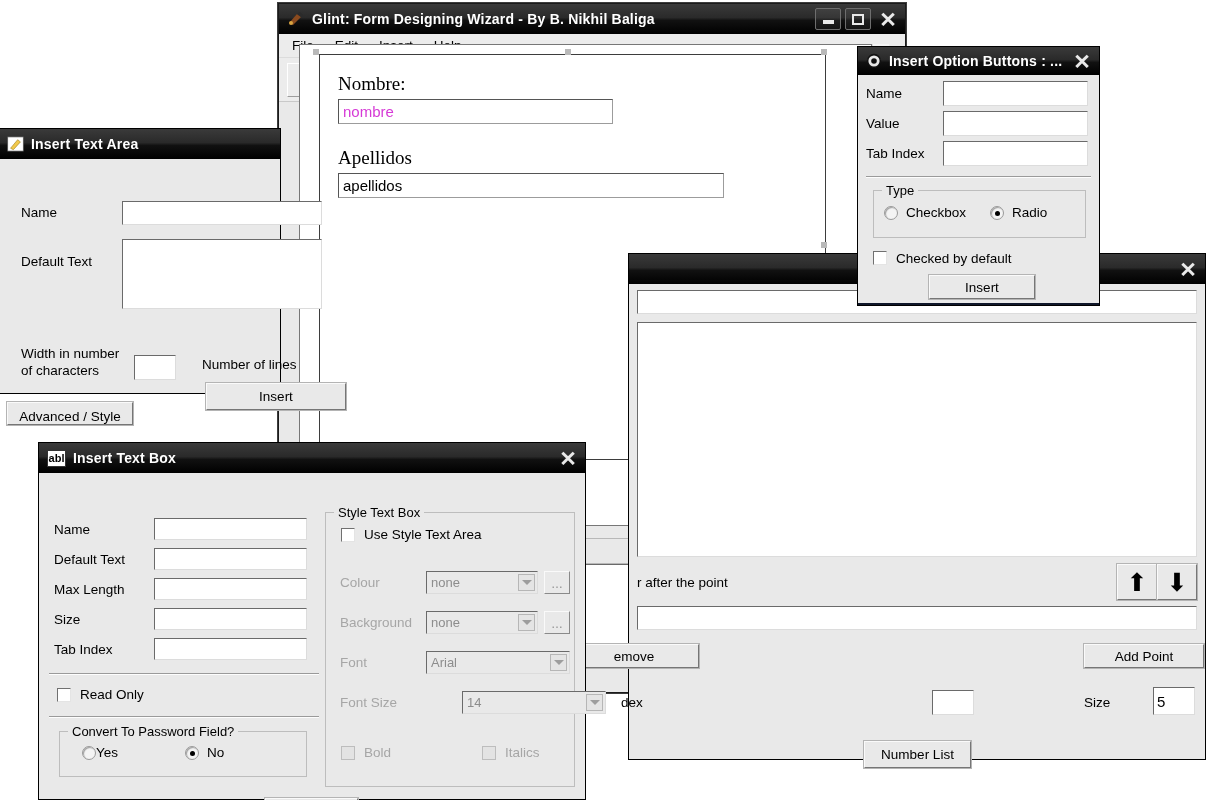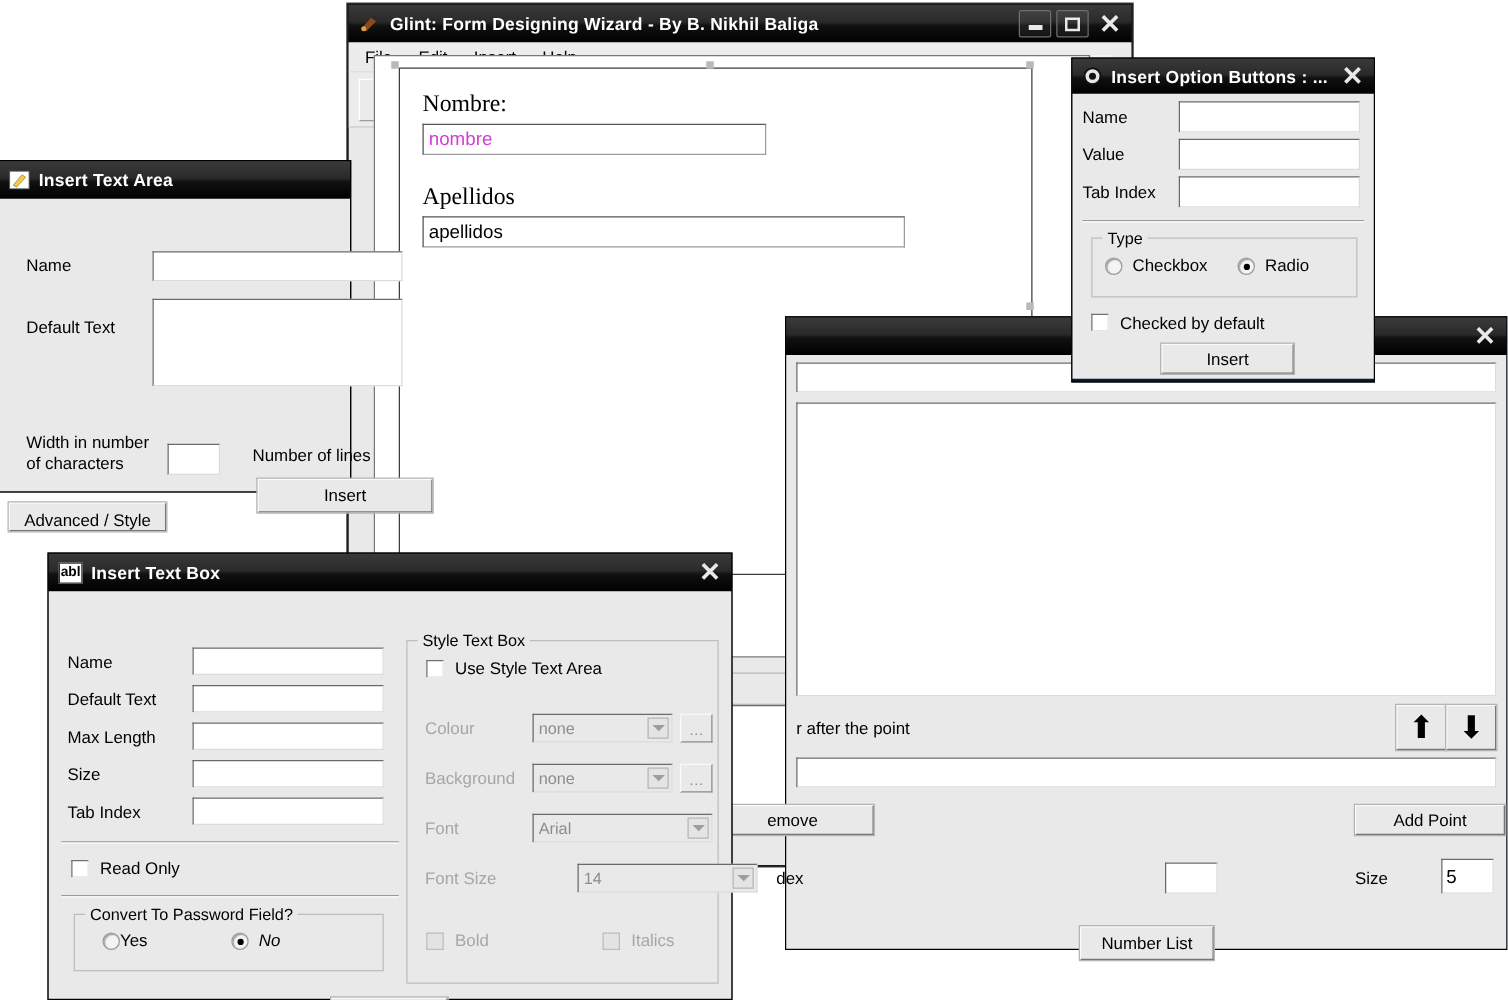--- a/index.html
+++ b/index.html
@@ -454,21 +454,21 @@
     </div>
 
     <span class="hr" style="left:10px;width:270px;top:243px;"></span>
 
     <div class="grp" style="left:20px;top:258px;width:248px;height:46px;">
       <span class="cap">Convert To Password Field?</span>
       <div style="position:absolute;left:22px;top:13px;display:flex;align-items:center;gap:0;">
         <span class="rad"></span>
         <span class="lbl">Yes</span>
       </div>
-      <div style="position:absolute;left:125px;top:13px;display:flex;align-items:center;gap:8px;font-style:italic;">
+      <div style="position:absolute;left:125px;top:13px;display:flex;align-items:center;gap:8px;">
         <span class="rad on"></span>
         <span class="lbl">No</span>
       </div>
     </div>
 
     <span class="btn" style="position:absolute;left:226px;top:325px;width:93px;height:24px;">
       
     </span>
 
     <div class="grp" style="left:286px;top:39px;width:250px;height:275px;">

